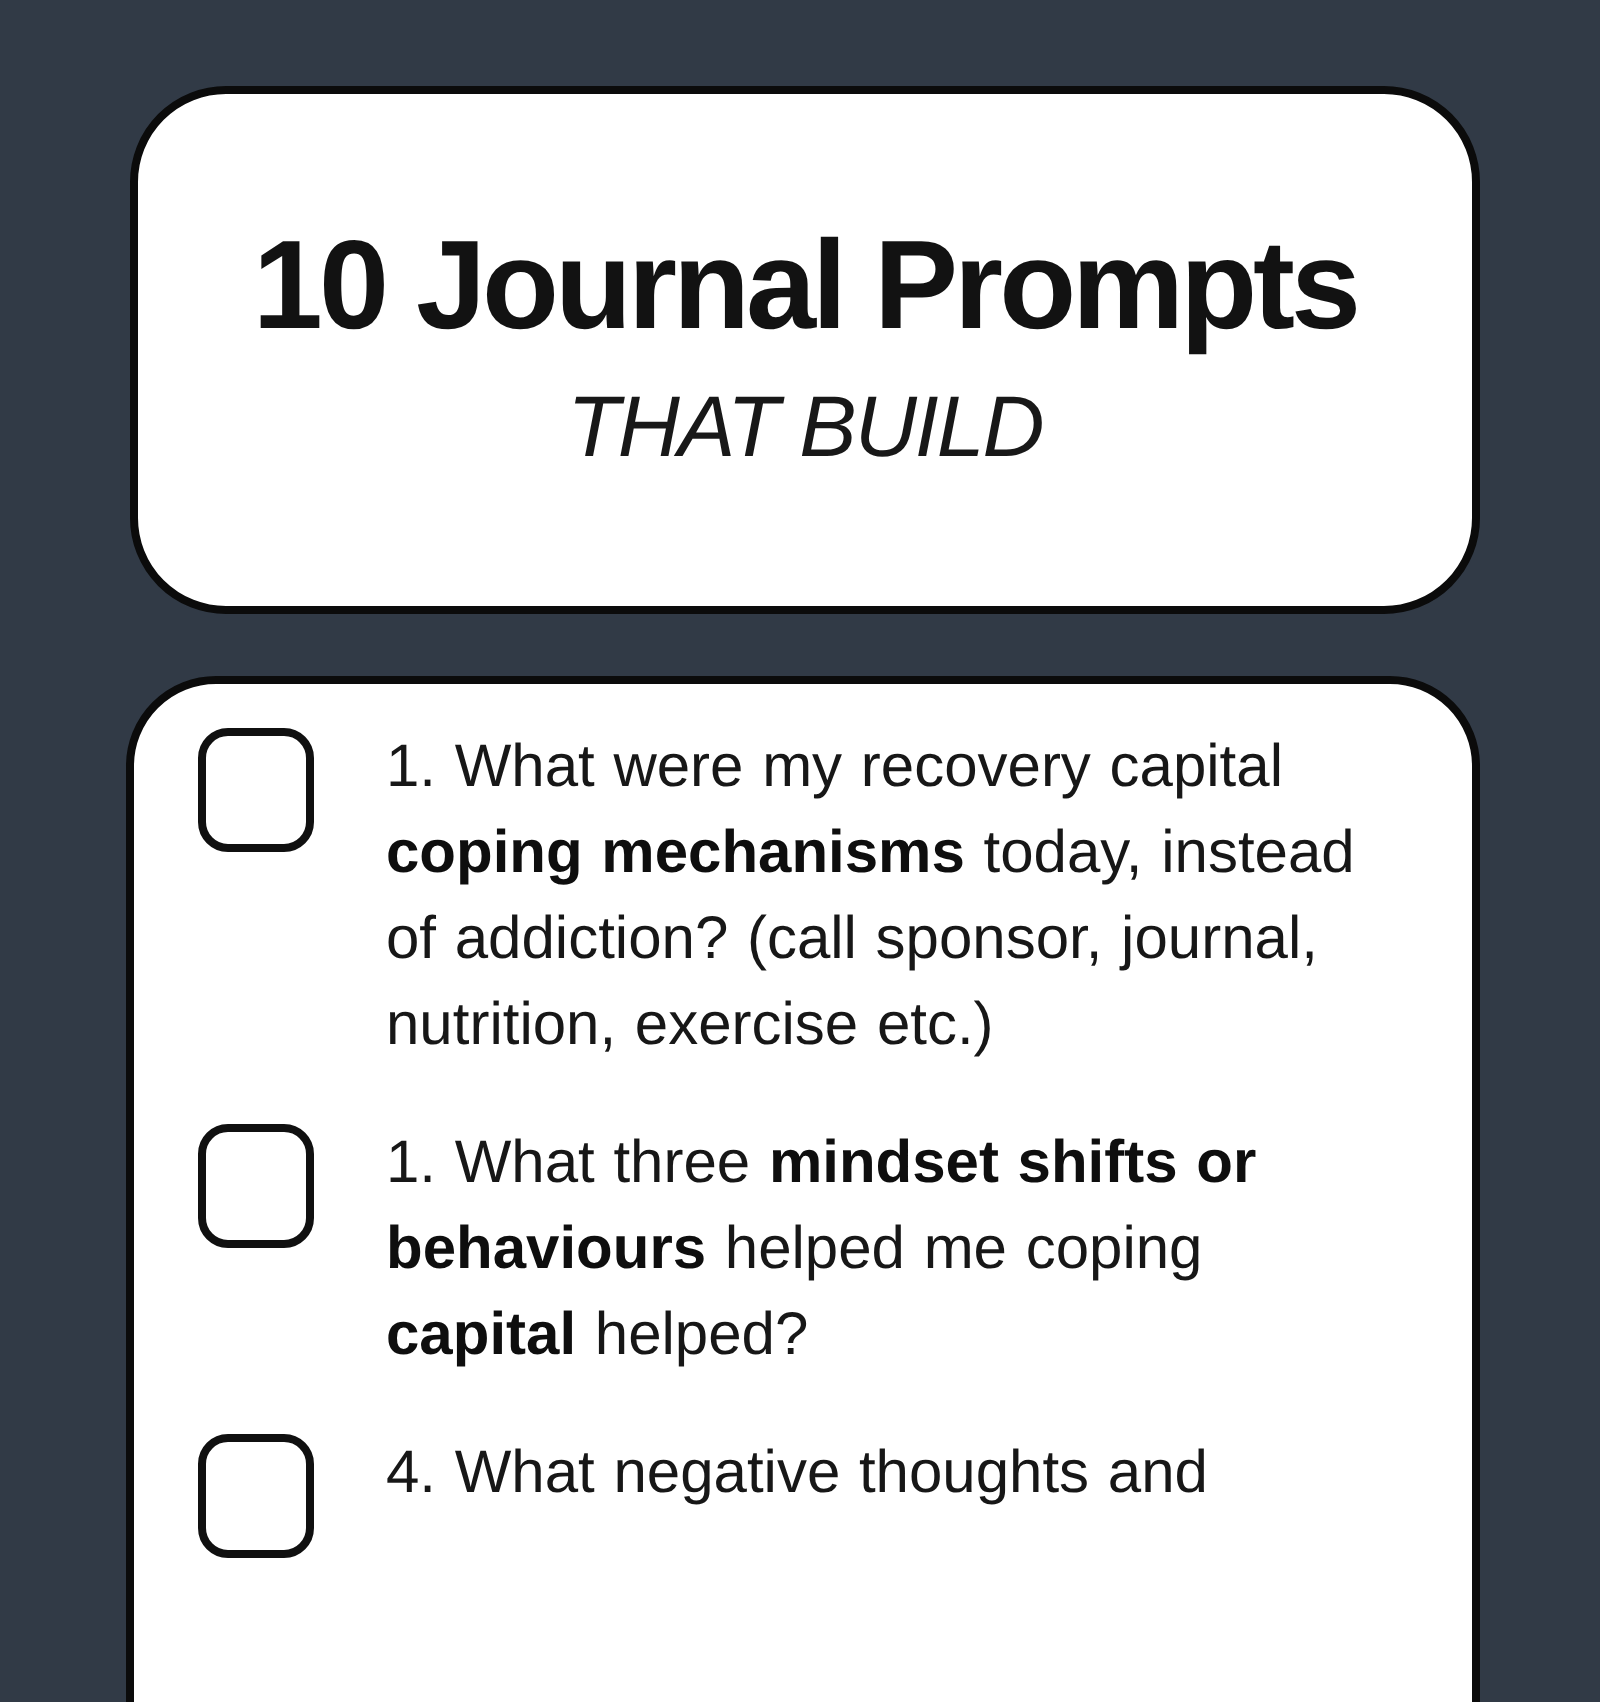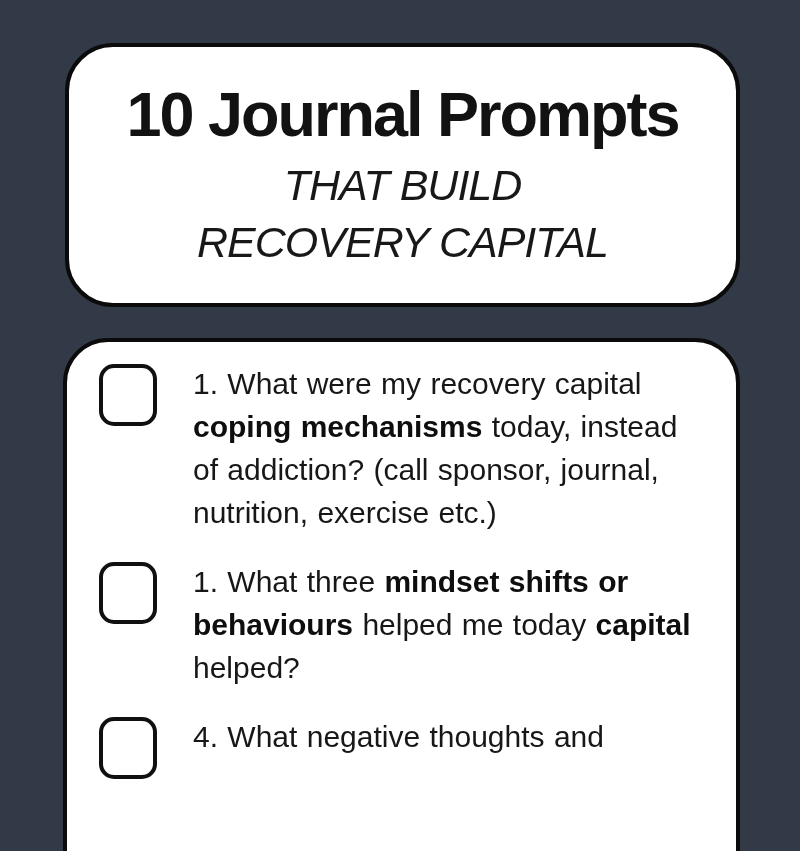--- a/index.html
+++ b/index.html
@@ -84,35 +84,34 @@
 </style>
 </head>
 <body>
 
 <div class="canvas">
 
   <section class="title-card">
     <h1 class="title">10 Journal Prompts</h1>
     <div class="subtitle">
       <div>THAT BUILD</div>
-      <div>RECOVERY CAPITAL</div>
     </div>
   </section>
 
   <section class="checklist-card">
 
     <div class="item">
       <span class="checkbox" role="checkbox" aria-checked="false"></span>
       <p class="item-text"><span>1. What were my recovery capital </span><b>coping mechanisms</b><span> today, instead of addiction? (call sponsor, journal, nutrition, exercise etc.)</span></p>
     </div>
 
 
     <div class="item">
       <span class="checkbox" role="checkbox" aria-checked="false"></span>
-      <p class="item-text"><span>1. What three </span><b>mindset shifts or behaviours</b><span> helped me today </span><b>capital</b><span> helped?</span></p>
+      <p class="item-text"><span>1. What three </span><b>mindset shifts or behaviours</b><span> helped me coping </span><b>capital</b><span> helped?</span></p>
     </div>
 
     <div class="item">
       <span class="checkbox" role="checkbox" aria-checked="false"></span>
       <p class="item-text"><span>4. What negative thoughts and</span></p>
     </div>
 
   </section>
 
 </div>

